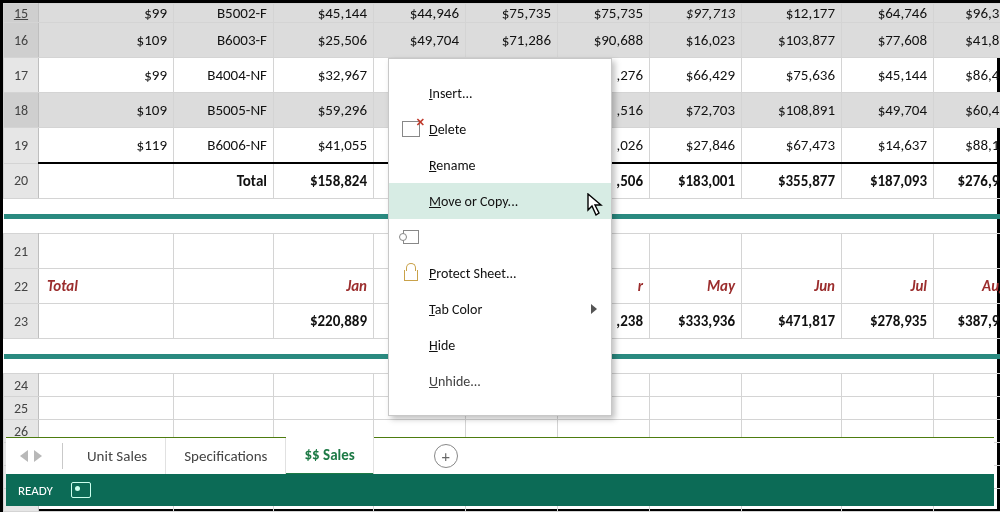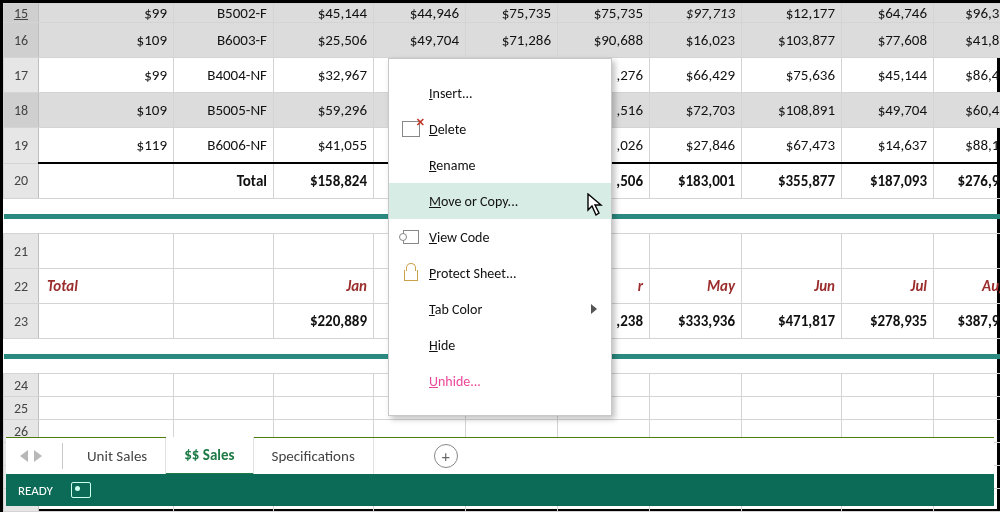--- a/index.html
+++ b/index.html
@@ -32,21 +32,21 @@
 
   
   .status{position:absolute;left:3px;right:3px;bottom:3px;height:32px;background:#0c6b56;color:#fff;display:flex;align-items:center;padding:0 12px;font-size:13px;gap:18px}
   .macroicon{width:18px;height:14px;border:1.5px solid #cfe;border-radius:2px;position:relative}
   .macroicon:before{content:"";position:absolute;left:3px;top:3px;width:5px;height:5px;background:#cfe;border-radius:50%}
 
   
   .ctx{position:absolute;left:385px;top:55px;width:222px;background:#fff;border:1px solid #c8c8c8;box-shadow:3px 3px 6px rgba(0,0,0,.25);font-size:14px;padding:16px 0}
   .ctx .item{display:flex;align-items:center;height:36px;padding:0 14px 0 10px;cursor:default}
   .ctx .item.hover{background:#d7ece4}
-  .ctx .item.disabled{color:#ec4899}
+  .ctx .item.disabled{color:#404040}
   .ctx .ico{width:24px;display:flex;justify-content:center;color:#555}
   .ctx .lbl{flex:1;padding-left:6px}
   .ctx .arrow{width:0;height:0;border-top:5px solid transparent;border-bottom:5px solid transparent;border-left:6px solid #555}
   .ctx u{text-decoration:underline}
   .cursor{position:absolute;left:584px;top:190px;pointer-events:none}
   .cursor svg{width:20px;height:24px}
 
   
   .delico{position:relative;width:16px;height:14px;border:1px solid #888}
   .delico:before{content:"✕";position:absolute;right:-6px;top:-6px;color:#c0392b;font-size:11px;font-weight:700}
@@ -303,21 +303,20 @@
         <span class="lbl"><u>R</u><span>ename</span></span>
       </div>
     <div class="item hover">
         <span class="ico"></span>
         <span class="lbl"><u>M</u><span>ove or Copy...</span></span>
       </div>
     <div class="item">
         <span class="ico">
           <span class="viewico"></span>
         </span>
-        <span class="lbl"><u>V</u><span>iew Code</span></span>
       </div>
     <div class="item">
         <span class="ico">
           <span class="lockico"></span>
         </span>
         <span class="lbl"><u>P</u><span>rotect Sheet...</span></span>
       </div>
     <div class="item">
         <span class="ico"></span>
         <span class="lbl"><u>T</u><span>ab Color</span></span>
@@ -339,22 +338,22 @@
       </svg>
   </div>
 
   <div class="tabstrip">
     <div class="navbtns">
       <div class="tri l"></div>
       <div class="tri r"></div>
     </div>
     <div class="vdiv"></div>
     <div class="tab">Unit Sales</div>
+    <div class="tab">Specifications</div>
     <div class="tab active">$$ Sales</div>
-    <div class="tab">Specifications</div>
     <div class="addtab">+</div>
   </div>
 
   <div class="status">
     <span>READY</span>
     <span class="macroicon"></span>
   </div>
 
 </div>
 

